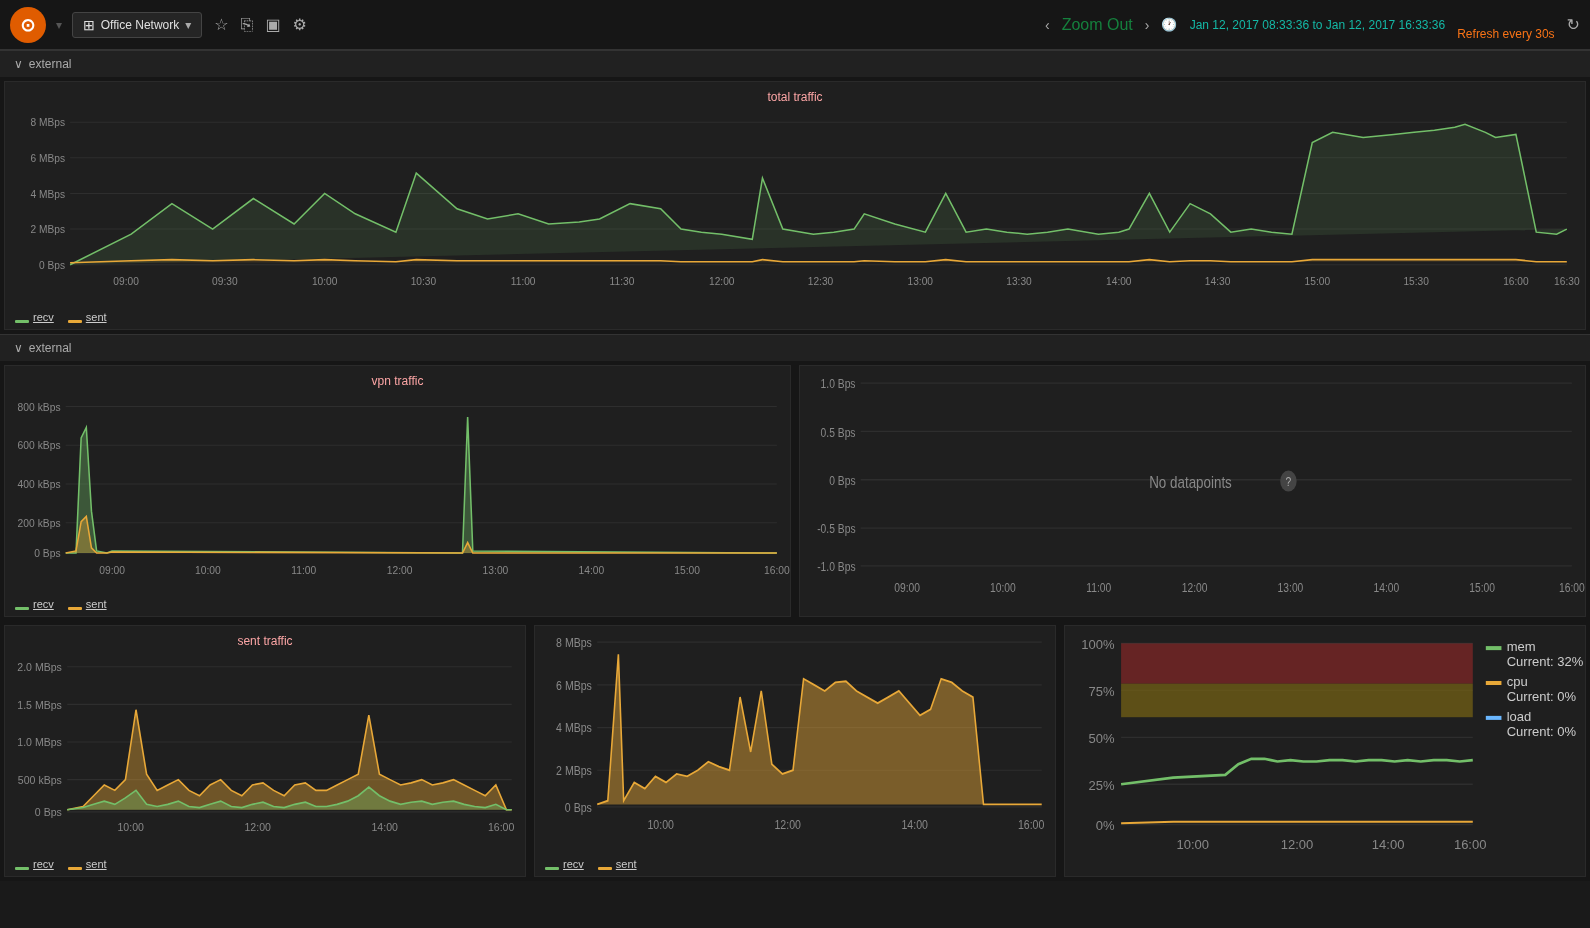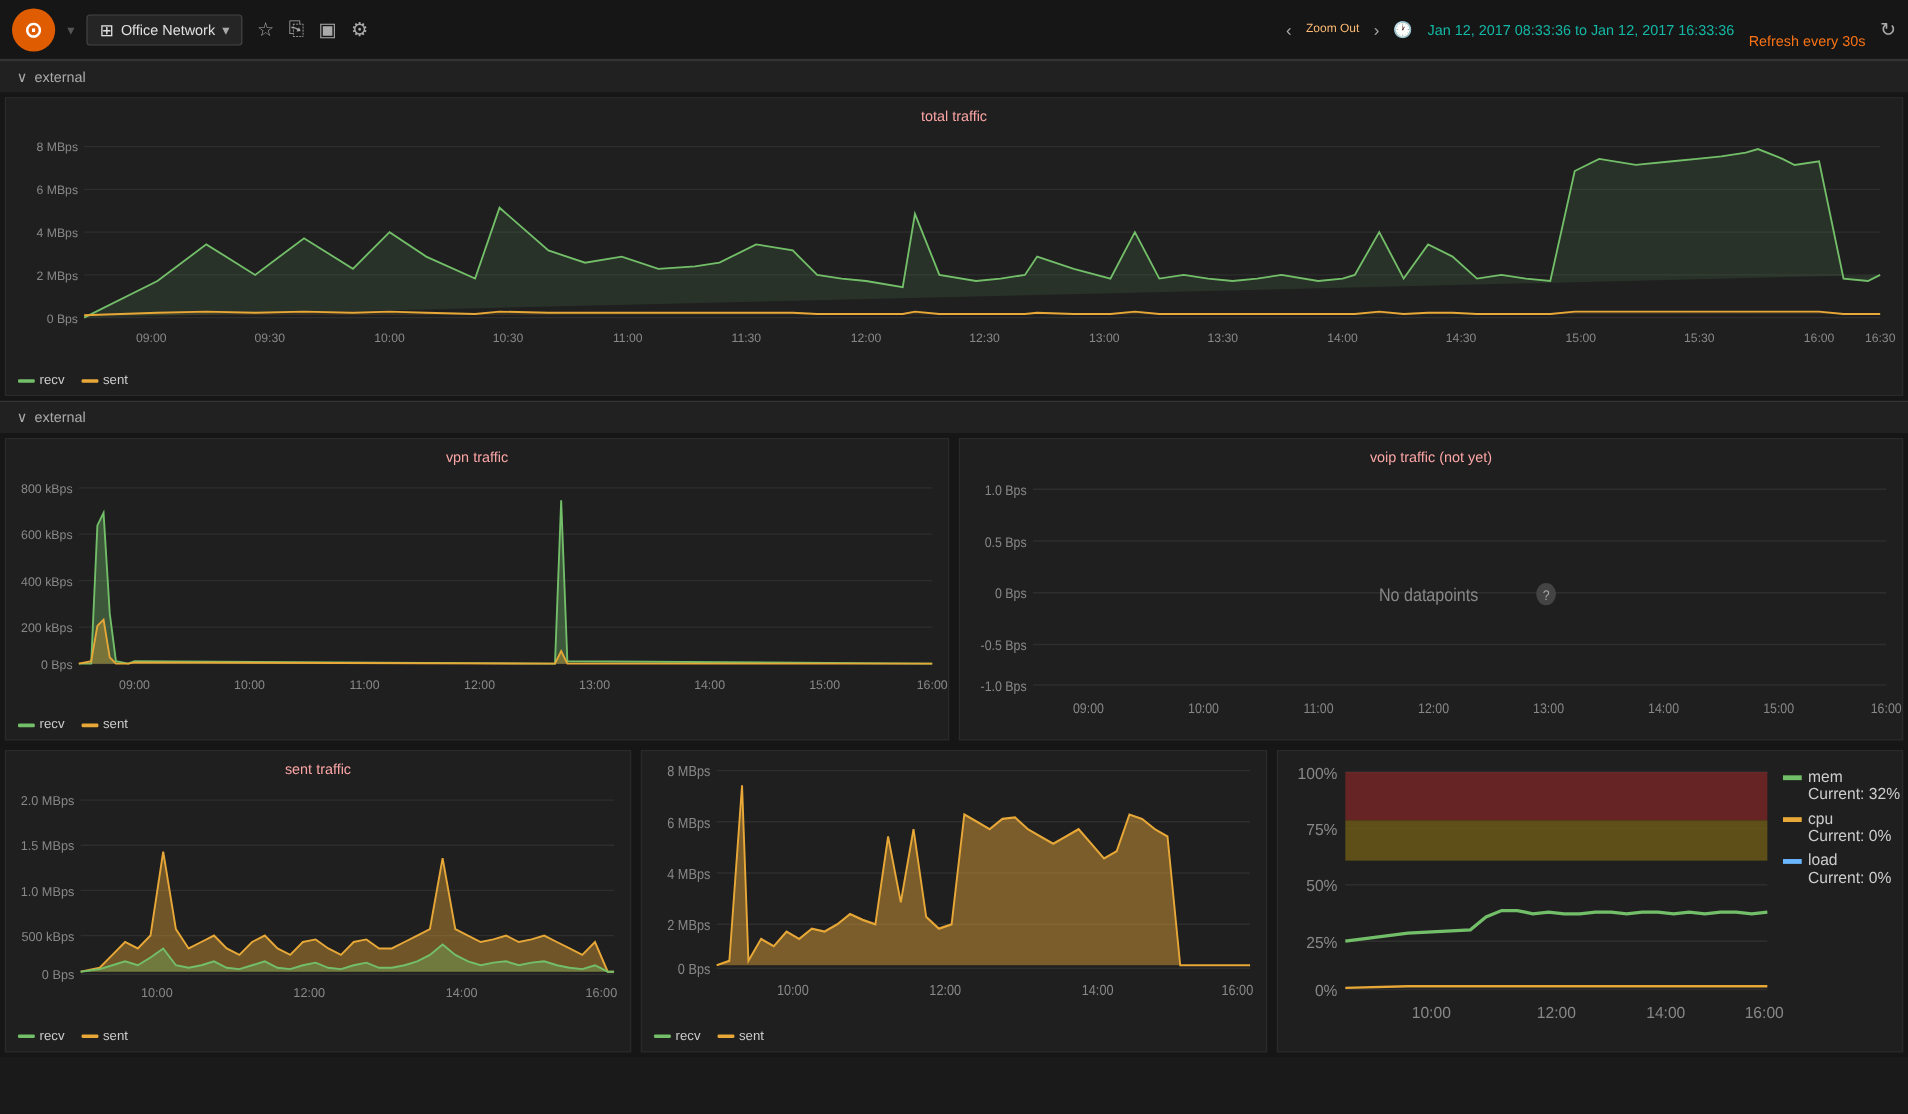--- a/index.html
+++ b/index.html
@@ -32,21 +32,21 @@
       color: #e0e0e0;
       display: flex; align-items: center; gap: 6px;
       cursor: pointer;
     }
     .topnav-icons { display: flex; gap: 12px; align-items: center; margin-left: 4px; }
     .topnav-icon { color: #aaa; font-size: 16px; cursor: pointer; }
     .topnav-right { margin-left: auto; display: flex; align-items: center; gap: 12px; }
     .nav-time-range { color: #14b8a6; font-size: 12px; }
     .refresh-label { color: #f97316; font-size: 12px; cursor: pointer; margin-top: 18px; }
     .nav-arrow { color: #aaa; cursor: pointer; font-size: 14px; }
-    .zoom-out { color: #fdba74; font-size: 10px; }
+    .zoom-out { color: #15803d; font-size: 16px; }
 
     
     .section-header {
       background: #212121;
       padding: 6px 14px;
       color: #aaa;
       font-size: 12px;
       display: flex; align-items: center; gap: 6px;
       border-top: 1px solid #333;
       cursor: pointer;
@@ -75,21 +75,21 @@
     }
     .panel-body {
       flex: 1;
       position: relative;
       padding: 4px 8px 4px 4px;
     }
     .panel-legend {
       display: flex; gap: 14px; padding: 4px 10px 6px;
       font-size: 11px;
     }
-    .legend-item { display: flex; align-items: center; gap: 4px; }
+    .legend-item { display: flex; align-items: flex-end; gap: 4px; text-decoration: underline; }
     .legend-dot { width: 14px; height: 3px; border-radius: 1px; }
     svg.chart { width: 100%; height: 100%; overflow: visible; }
 
     .y-label { font-size: 10px; fill: #888; }
     .x-label { font-size: 10px; fill: #888; }
     .grid-line { stroke: #2e2e2e; stroke-width: 1; }
   </style>
 </head>
 <body>
 
@@ -221,21 +221,20 @@
         <span>recv</span>
       </div>
       <div class="legend-item">
         <div class="legend-dot" style="background:#e8a838;"></div>
         <span>sent</span>
       </div>
     </div>
   </div>
 
   <div class="panel">
-    <div class="panel-title">voip traffic (not yet)</div>
     <div class="panel-body" style="height:200px;">
       <svg class="chart" viewBox="0 0 750 185" preserveAspectRatio="none">
         <line x1="55" y1="10" x2="745" y2="10" class="grid-line"></line>
         <line x1="55" y1="47" x2="745" y2="47" class="grid-line"></line>
         <line x1="55" y1="84" x2="745" y2="84" class="grid-line"></line>
         <line x1="55" y1="121" x2="745" y2="121" class="grid-line"></line>
         <line x1="55" y1="150" x2="745" y2="150" class="grid-line"></line>
 
         <text x="50" y="14" class="y-label" text-anchor="end">1.0 Bps</text>
         <text x="50" y="51" class="y-label" text-anchor="end">0.5 Bps</text>

